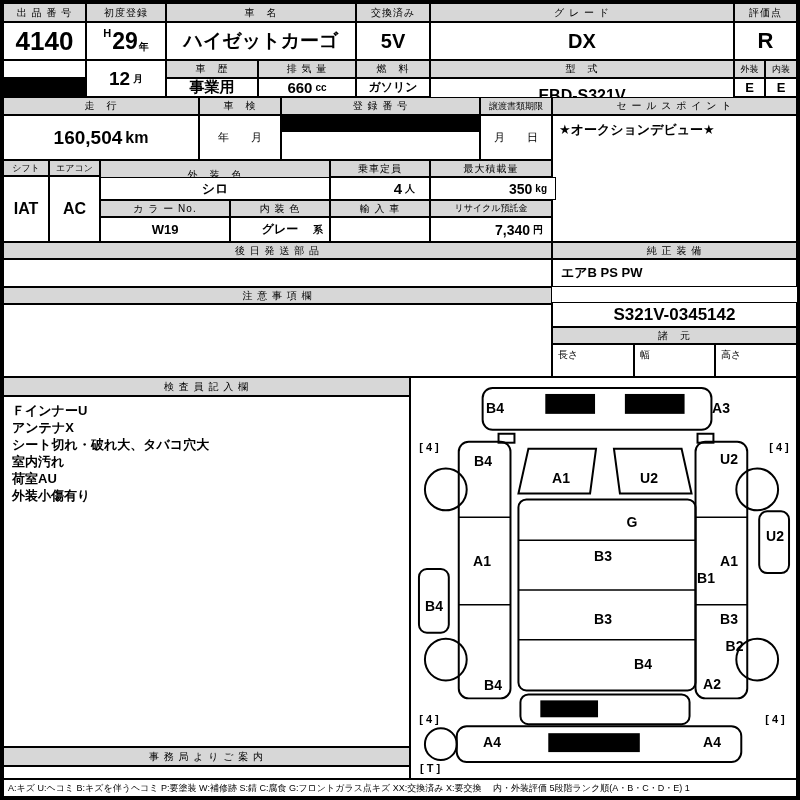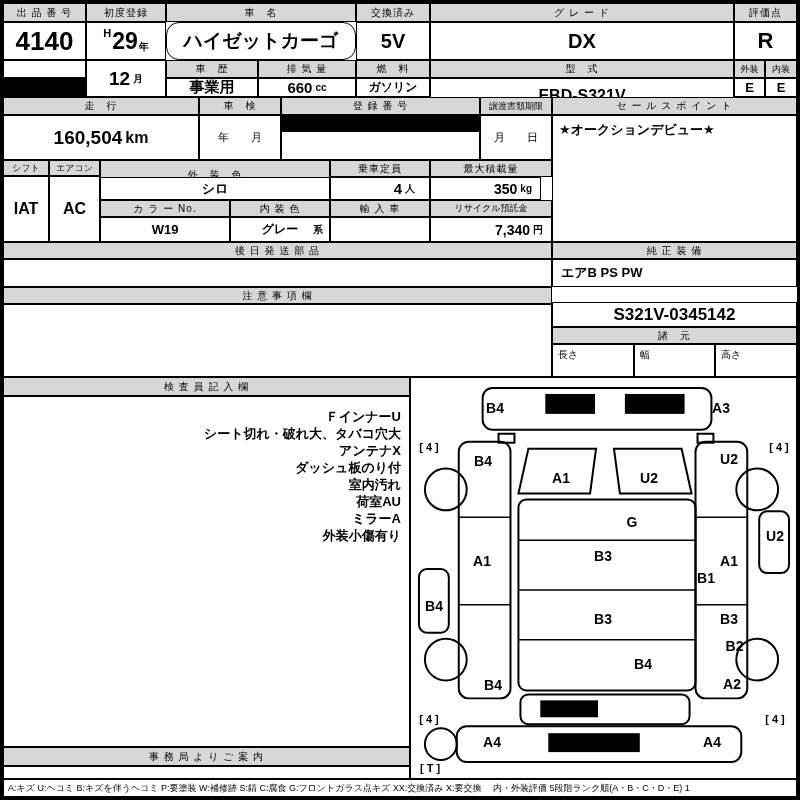--- a/index.html
+++ b/index.html
@@ -8,29 +8,29 @@
   .frame{position:absolute;inset:0;border:3px solid #000;pointer-events:none;z-index:50;}
   .cell{position:absolute;box-sizing:border-box;border:1px solid #000;background:#fff;overflow:hidden;}
   .hdr{background:#d7d7d7;display:flex;align-items:center;justify-content:center;
        font-size:10px;letter-spacing:1px;white-space:nowrap;}
   .s9{font-size:9px;letter-spacing:0;}
   .val{display:flex;align-items:center;justify-content:center;font-weight:bold;white-space:nowrap;}
   .left{justify-content:flex-start;padding-left:8px;}
   .right{justify-content:flex-end;padding-right:8px;}
   .black{background:#000;}
   .unit{font-size:10px;font-weight:bold;margin-left:3px;align-self:center;}
-  .f26{font-size:26px;} .f22{font-size:22px;} .f20{font-size:20px;} .f19{font-size:19px;border-radius:13px;}
+  .f26{font-size:26px;} .f22{font-size:22px;} .f20{font-size:20px;} .f19{font-size:19px;}
   .f17{font-size:17px;} .f16{font-size:16px;} .f15{font-size:15px;} .f14{font-size:14px;}
   .f13{font-size:13px;} .f12{font-size:12px;} .f11{font-size:11px;font-weight:normal;}
   .firstreg .era{font-size:11px;font-weight:bold;align-self:flex-start;margin:4px 1px 0 0;}
   .firstreg .year{font-size:23px;font-weight:bold;}
   .firstreg .u{font-size:10px;font-weight:bold;align-self:flex-end;margin:0 0 5px 1px;}
   .topnote{display:block;padding:5px 6px;font-size:13px;font-weight:bold;}
   .dimlabel{position:absolute;top:3px;left:5px;font-size:10px;}
-  .notes{padding:11px 8px;text-align:right;}
+  .notes{padding:5px 8px;}
   .notes div{font-size:13px;font-weight:bold;line-height:17px;white-space:nowrap;}
   .legendtxt{display:flex;align-items:center;padding-left:4px;font-size:9px;white-space:nowrap;}
   
   #diagram{position:absolute;left:410px;top:377px;width:387px;height:402px;
            box-sizing:border-box;border:1px solid #000;background:#fff;}
   #diagram svg{position:absolute;left:0;top:0;width:100%;height:100%;}
   #diagram .s{fill:none;stroke:#000;stroke-width:2;}
   #diagram .f{fill:#000;stroke:none;}
   #diagram line{stroke:#000;stroke-width:1.5;}
   #marks{position:absolute;left:0;top:0;width:100%;height:100%;}
@@ -109,21 +109,21 @@
   <div class="cell val f16" style="left:49px;top:176px;width:51px;height:66px">AC</div>
 
   <div class="cell hdr" style="left:100px;top:160px;width:230px;height:30px">外　装　色</div>
   <div class="cell val f13" style="left:100px;top:177px;width:230px;height:23px">シロ</div>
   <div class="cell hdr" style="left:330px;top:160px;width:100px;height:17px">乗車定員</div>
   <div class="cell val right" style="left:330px;top:177px;width:100px;height:23px;padding-right:14px">
     <span class="f15" style="font-weight:bold">4</span>
     <span class="unit">人</span>
   </div>
   <div class="cell hdr" style="left:430px;top:160px;width:122px;height:17px">最大積載量</div>
-  <div class="cell val right" style="left:430px;top:177px;width:111px;height:23px">
+  <div class="cell val right" style="left:430px;top:177px;width:126px;height:23px">
     <span class="f14" style="font-weight:bold">350</span>
     <span class="unit">kg</span>
   </div>
 
   <div class="cell hdr" style="left:100px;top:200px;width:130px;height:17px">カ ラ ー No.</div>
   <div class="cell val f13" style="left:100px;top:217px;width:130px;height:25px">W19</div>
   <div class="cell hdr" style="left:230px;top:200px;width:100px;height:17px">内 装 色</div>
   <div class="cell val" style="left:230px;top:217px;width:100px;height:25px;position:absolute">
     <span class="f12" style="font-weight:bold">グレー</span>
     <span class="unit" style="position:absolute;right:6px">系</span>
@@ -151,26 +151,24 @@
   <div class="cell" style="left:634px;top:344px;width:81px;height:33px">
     <span class="dimlabel">幅</span>
   </div>
   <div class="cell" style="left:715px;top:344px;width:82px;height:33px">
     <span class="dimlabel">高さ</span>
   </div>
 
   <div class="cell hdr" style="left:3px;top:377px;width:407px;height:19px">検 査 員 記 入 欄</div>
   <div class="cell notes" style="left:3px;top:396px;width:407px;height:351px">
     <div>ＦインナーU</div>
+    <div>アンテナX</div>
     <div>シート切れ・破れ大、タバコ穴大</div>
-    <div>アンテナX</div>
-    <div>ダッシュ板のり付</div>
     <div>室内汚れ</div>
     <div>荷室AU</div>
-    <div>ミラーA</div>
     <div>外装小傷有り</div>
   </div>
   <div class="cell hdr" style="left:3px;top:747px;width:407px;height:19px">事 務 局 よ り ご 案 内</div>
   <div class="cell" style="left:3px;top:766px;width:407px;height:13px"></div>
 
   <div id="diagram">
     <svg viewBox="0 0 387 402">
 
       <rect class="s" x="72" y="10" width="230" height="42" rx="10"></rect>
       <rect class="f" x="135" y="16" width="50" height="20"></rect>
@@ -225,21 +223,21 @@
         <span class="mark" style="left: 71px; top: 183px;">A1</span>
         <span class="mark" style="left: 192px; top: 178px;">B3</span>
         <span class="mark" style="left: 318px; top: 183px;">A1</span>
         <span class="mark" style="left: 295px; top: 200px;">B1</span>
         <span class="mark" style="left: 23px; top: 228px;">B4</span>
         <span class="mark" style="left: 192px; top: 241px;">B3</span>
         <span class="mark" style="left: 318px; top: 241px;">B3</span>
         <span class="mark" style="left: 303px; top: 268px; padding-left: 41px;">B2</span>
         <span class="mark" style="left: 232px; top: 286px;">B4</span>
         <span class="mark" style="left: 82px; top: 307px;">B4</span>
-        <span class="mark" style="left: 301px; top: 306px; margin-left: 20px;">A2</span>
+        <span class="mark" style="left: 301px; top: 306px;">A2</span>
         <span class="mark small" style="left: 18px; top: 341px;">[ 4 ]</span>
         <span class="mark small" style="left: 364px; top: 341px;">[ 4 ]</span>
         <span class="mark" style="left: 81px; top: 364px;">A4</span>
         <span class="mark" style="left: 301px; top: 364px;">A4</span>
         <span class="mark small" style="left: 19px; top: 390px;">[ T ]</span>
       </div>
   </div>
 
   <div class="cell legendtxt" style="left:3px;top:779px;width:794px;height:18px">A:キズ U:ヘコミ B:キズを伴うヘコミ P:要塗装 W:補修跡 S:錆 C:腐食 G:フロントガラス点キズ XX:交換済み X:要交換　 内・外装評価 5段階ランク順(A・B・C・D・E) 1</div>
 </div>

